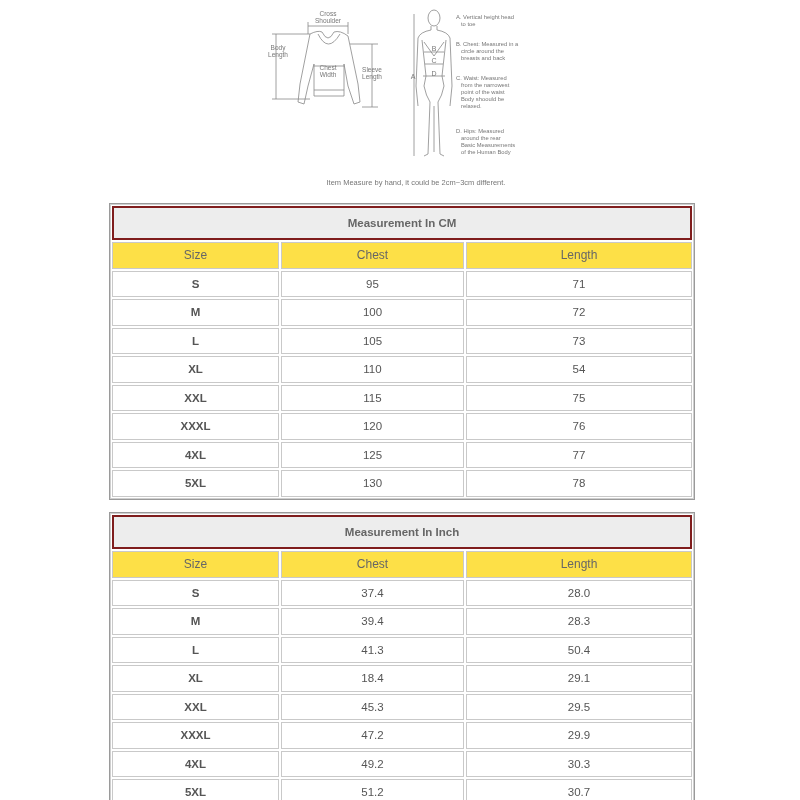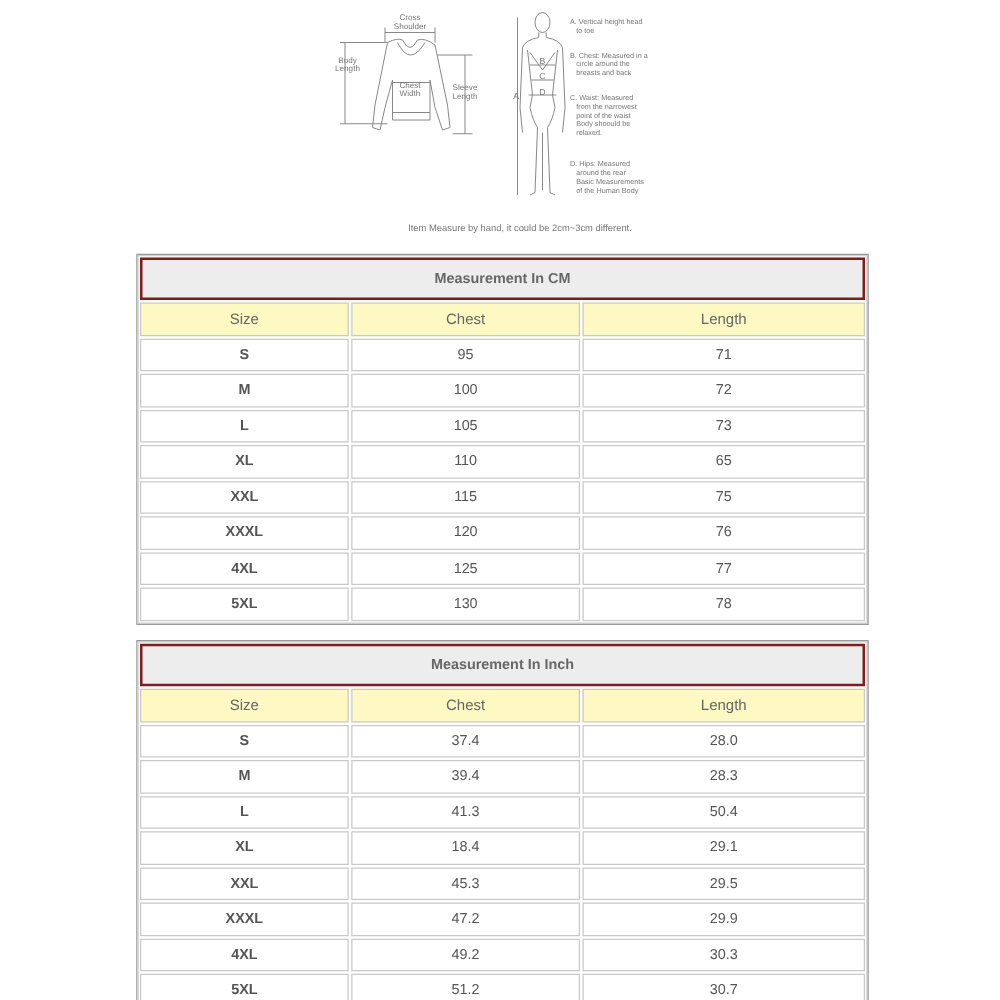--- a/index.html
+++ b/index.html
@@ -3,21 +3,21 @@
 <meta charset="utf-8">
 <style>
   html, body { margin:0; padding:0; background:#ffffff; }
   body { width:800px; height:800px; position:relative; overflow:hidden; font-family:"Liberation Sans", sans-serif; color:#555; }
   .diagram { position:absolute; }
   .diag-text { font-family:"Liberation Sans", sans-serif; fill:#777; }
   .note { position:absolute; left:16px; width:800px; top:178px; text-align:center; font-size:7.5px; color:#777; }
   table.size { position:absolute; left:109px; width:586px; border-collapse:separate; border-spacing:2px; background:#ffffff; border:1px solid #9a9a9a; box-shadow: inset 0 0 0 1px #cfcfcf; }
   table.size td { text-align:center; font-size:11.5px; color:#555; height:24.5px; padding:0; border:1px solid #c9c9c9; background:#fff; }
   table.size td.title { background:#ededed; font-weight:bold; color:#666; height:30px; border:2px solid #7f1d1d; font-size:11.5px; }
-  table.size td.hdr { background:#fef9c3; color:#666; font-size:12px; }
+  table.size td.hdr { background:#fde047; color:#666; font-size:12px; }
   table.size td.sz { font-weight:bold; color:#555; }
   #t-cm { top:203px; }
   #t-in { top:512px; }
   .c1 { width:165px; }
   .c2 { width:181px; }
 </style>
 </head>
 <body>
 
 <svg class="diagram" style="left:262px;top:4px;" width="130" height="112" viewBox="0 0 130 112">
@@ -107,21 +107,21 @@
         <td>72</td>
       </tr>
   <tr>
         <td class="sz">L</td>
         <td>105</td>
         <td>73</td>
       </tr>
   <tr>
         <td class="sz">XL</td>
         <td>110</td>
-        <td>65</td>
+        <td>54</td>
       </tr>
   <tr>
         <td class="sz">XXL</td>
         <td>115</td>
         <td>75</td>
       </tr>
   <tr>
         <td class="sz">XXXL</td>
         <td>120</td>
         <td>76</td>

